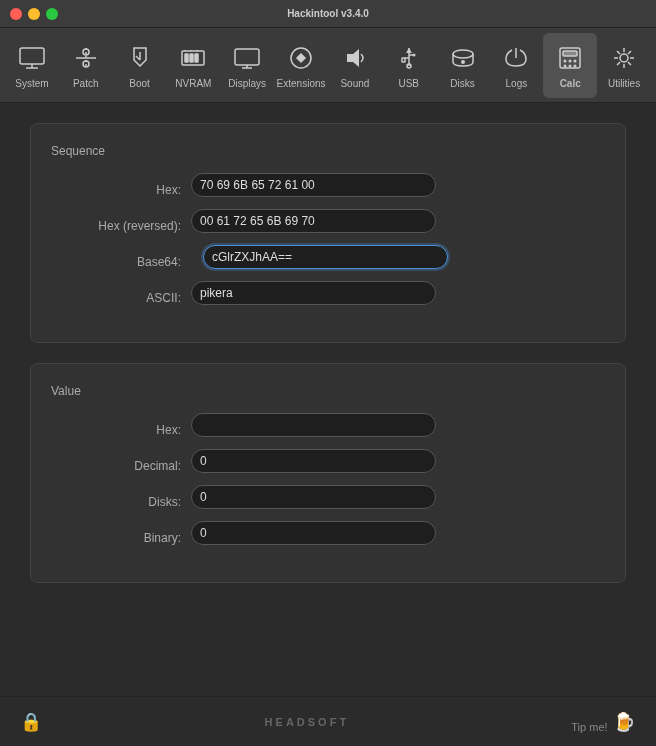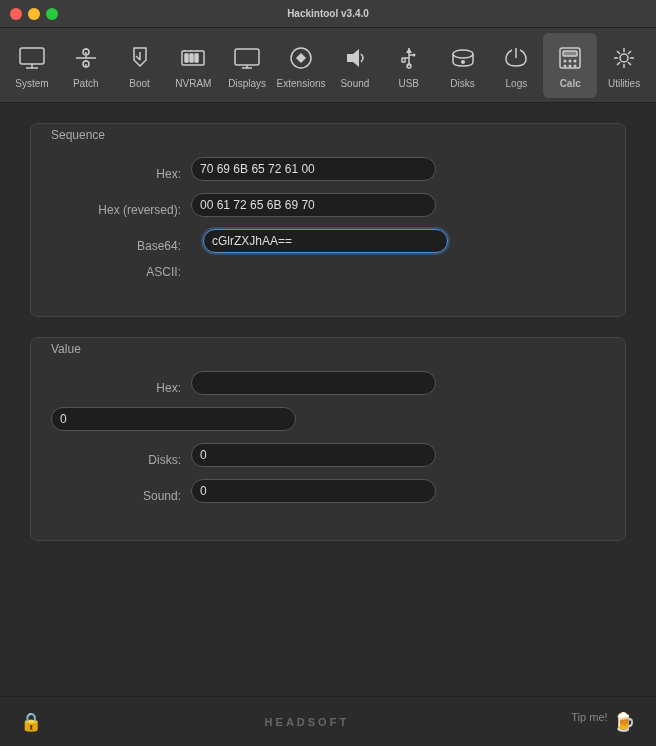--- a/index.html
+++ b/index.html
@@ -101,21 +101,21 @@
       display: flex;
       flex-direction: column;
       gap: 20px;
     }
 
     
     .panel {
       background: #323232;
       border-radius: 8px;
       border: 1px solid #444;
-      padding: 4px 20px 25px;
+      padding: 20px 20px 25px;
     }
 
     .panel-title {
       font-size: 12px;
       color: #aaa;
       margin-bottom: 15px;
     }
 
     
     .form-row {
@@ -169,21 +169,21 @@
     .footer-logo {
       font-size: 11px;
       letter-spacing: 3px;
       color: #666;
       font-weight: bold;
       text-transform: uppercase;
     }
 
     .footer-tip {
       display: flex;
-      align-items: flex-start;
+      align-items: flex-end;
       gap: 6px;
       font-size: 11px;
       color: #888;
       cursor: pointer;
     }
 
     .lock-icon {
       color: #c8a84b;
       font-size: 18px;
     }
@@ -367,42 +367,44 @@
       <input class="form-input" type="text" value="00 61 72 65 6B 69 70" style="">
     </div>
 
     <div class="form-row">
       <span class="form-label">Base64:</span>
       <input class="form-input highlighted" type="text" value="cGlrZXJhAA==" style="">
     </div>
 
     <div class="form-row">
       <span class="form-label">ASCII:</span>
+      <input class="form-input" type="text" value="pikera" style="">
     </div>
   </div>
 
   <div class="panel">
     <div class="panel-title">Value</div>
 
     <div class="form-row">
       <span class="form-label">Hex:</span>
       <input class="form-input" type="text" style="">
     </div>
 
     <div class="form-row">
+      <span class="form-label">Decimal:</span>
       <input class="form-input" type="text" value="0" style="">
     </div>
 
     <div class="form-row">
       <span class="form-label">Disks:</span>
       <input class="form-input" type="text" value="0" style="">
     </div>
 
     <div class="form-row">
-      <span class="form-label">Sound:</span>
+      <span class="form-label">Binary:</span>
       <input class="form-input" type="text" value="0" style="">
     </div>
   </div>
 
 </div>
 
 <div class="footer">
   <span class="lock-icon">🔒</span>
   <span class="footer-logo">HEADSOFT</span>
   <div class="footer-tip">

